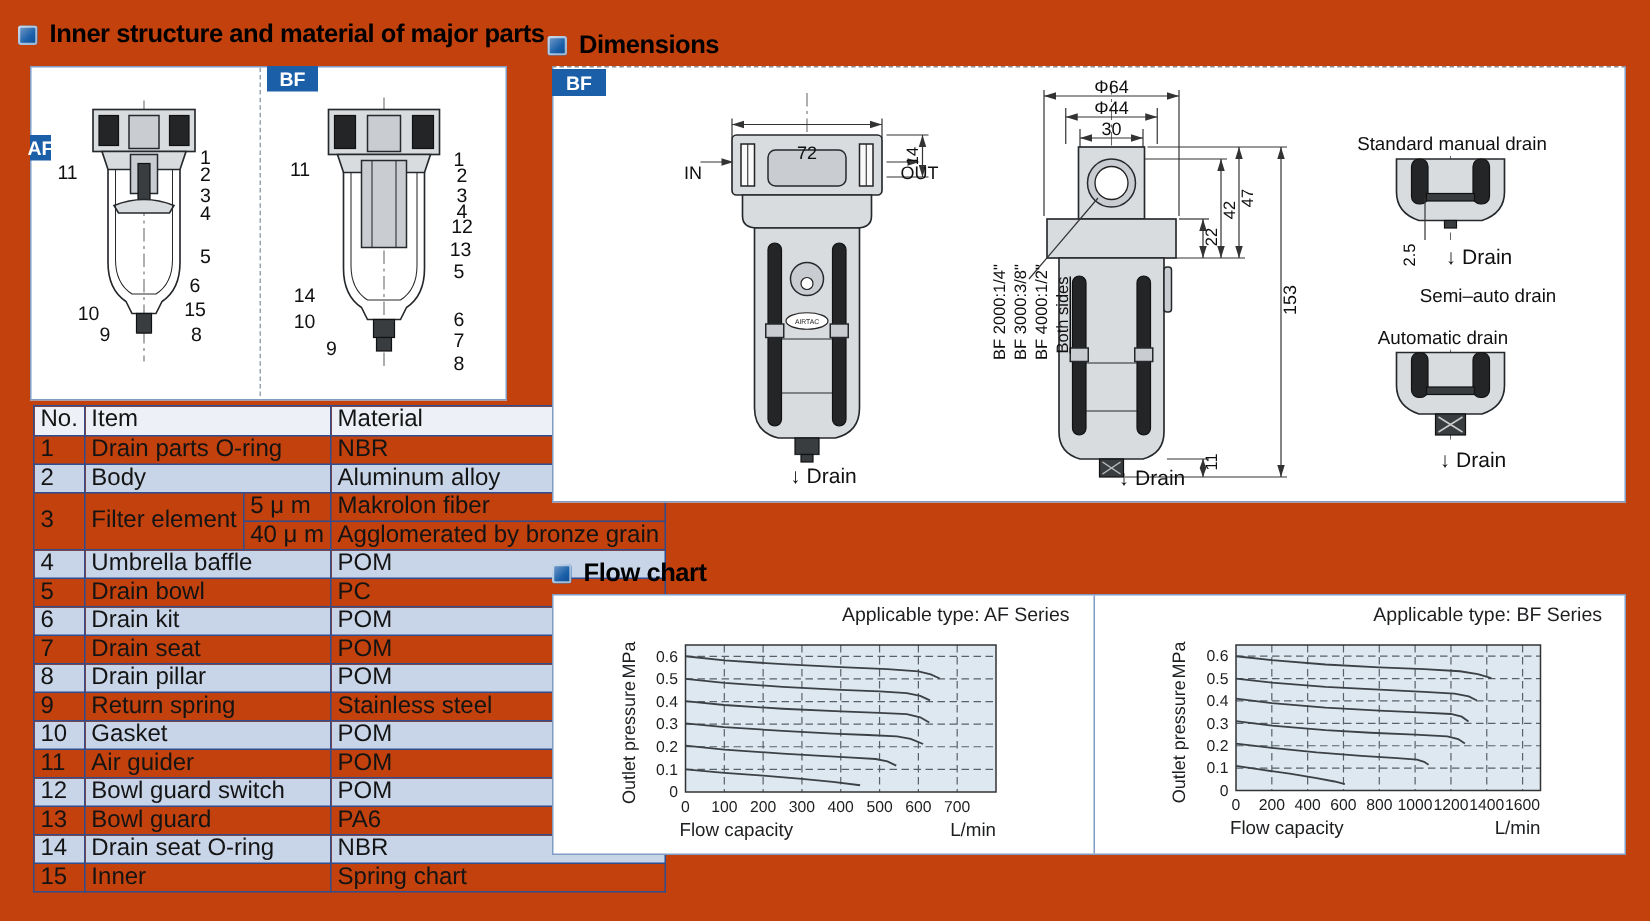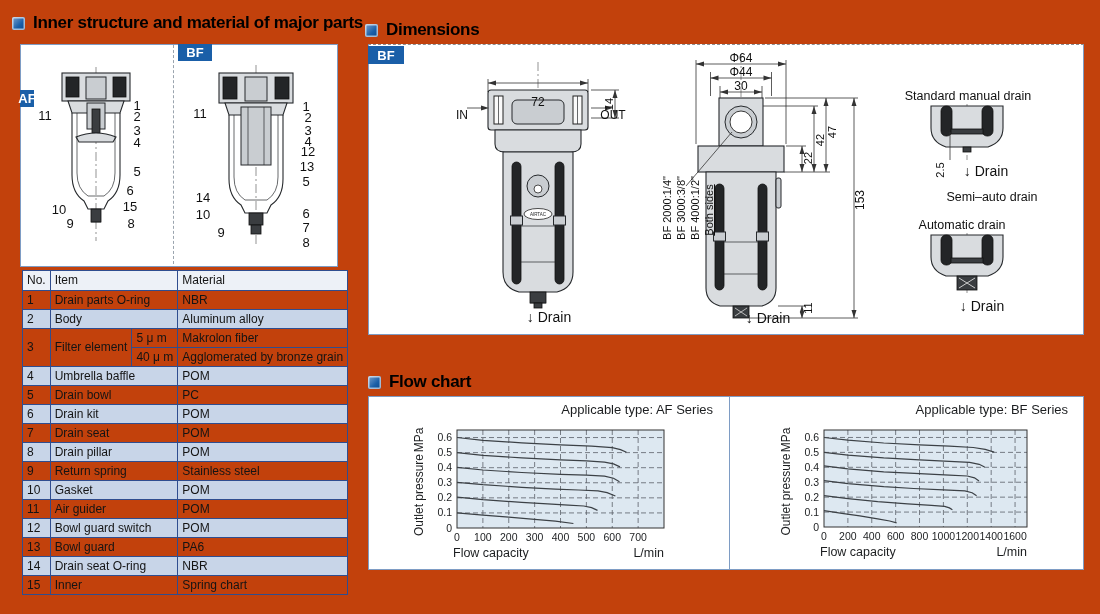--- a/index.html
+++ b/index.html
@@ -9,21 +9,21 @@
   .tab{position:absolute;background:#1a5fa8;color:#fff;font-weight:bold;font-size:13px;display:flex;align-items:center;justify-content:center;}
   .struct-box{position:absolute;left:20px;top:44px;width:316px;height:221px;border:1px solid #7e9cc4;background:#fff;}
   .struct-divider{position:absolute;left:172px;top:44px;height:221px;border-left:1px dashed #9aa4ae;}
   .dims-box{position:absolute;left:368px;top:44px;width:714px;height:289px;border:1px solid #7e9cc4;border-top:1px dashed #8b8f94;background:#fff;}
   .flow-box{position:absolute;left:368px;top:396px;width:714px;height:172px;border:1px solid #7e9cc4;background:#fff;display:flex;}
   .fc-cell{position:relative;height:100%;}
   .fc-cell.left{width:360px;border-right:1px solid #7e9cc4;}
   .fc-cell.right{flex:1;}
   svg.flowchart{display:block;margin-top:1px;}
   svg text{font-family:"Liberation Sans",sans-serif;fill:#1c1e20;}
-  table.parts{position:absolute;left:22px;top:270px;width:311px;border-collapse:collapse;font-size:12px;color:#141414;}
+  table.parts{position:absolute;left:22px;top:270px;width:311px;border-collapse:collapse;font-size:16px;color:#141414;}
   table.parts th,table.parts td{border:1px solid #2f4d8f;padding:0 4px;height:18px;line-height:1.05;text-align:left;font-weight:normal;white-space:nowrap;overflow:hidden;}
   table.parts th{background:#edf1f7;height:19px;}
   table.parts tr.shaded td{background:#c8d5e8;}
   .callout{position:absolute;font-size:13px;color:#101010;transform:translate(-50%,-50%);white-space:nowrap;}
   .dim{position:absolute;font-size:11px;color:#101010;transform:translate(-50%,-50%);white-space:nowrap;}
   .dim.rot{transform:translate(-50%,-50%) rotate(-90deg);}
   .dim.big{font-size:12px;}
   .thread{position:absolute;font-size:11px;color:#101010;transform:translate(-50%,-50%) rotate(-90deg);white-space:nowrap;}
   .thread.us{text-decoration:underline;}
   .drain-lbl{position:absolute;font-size:14px;color:#101010;transform:translate(-50%,-50%);white-space:nowrap;}

